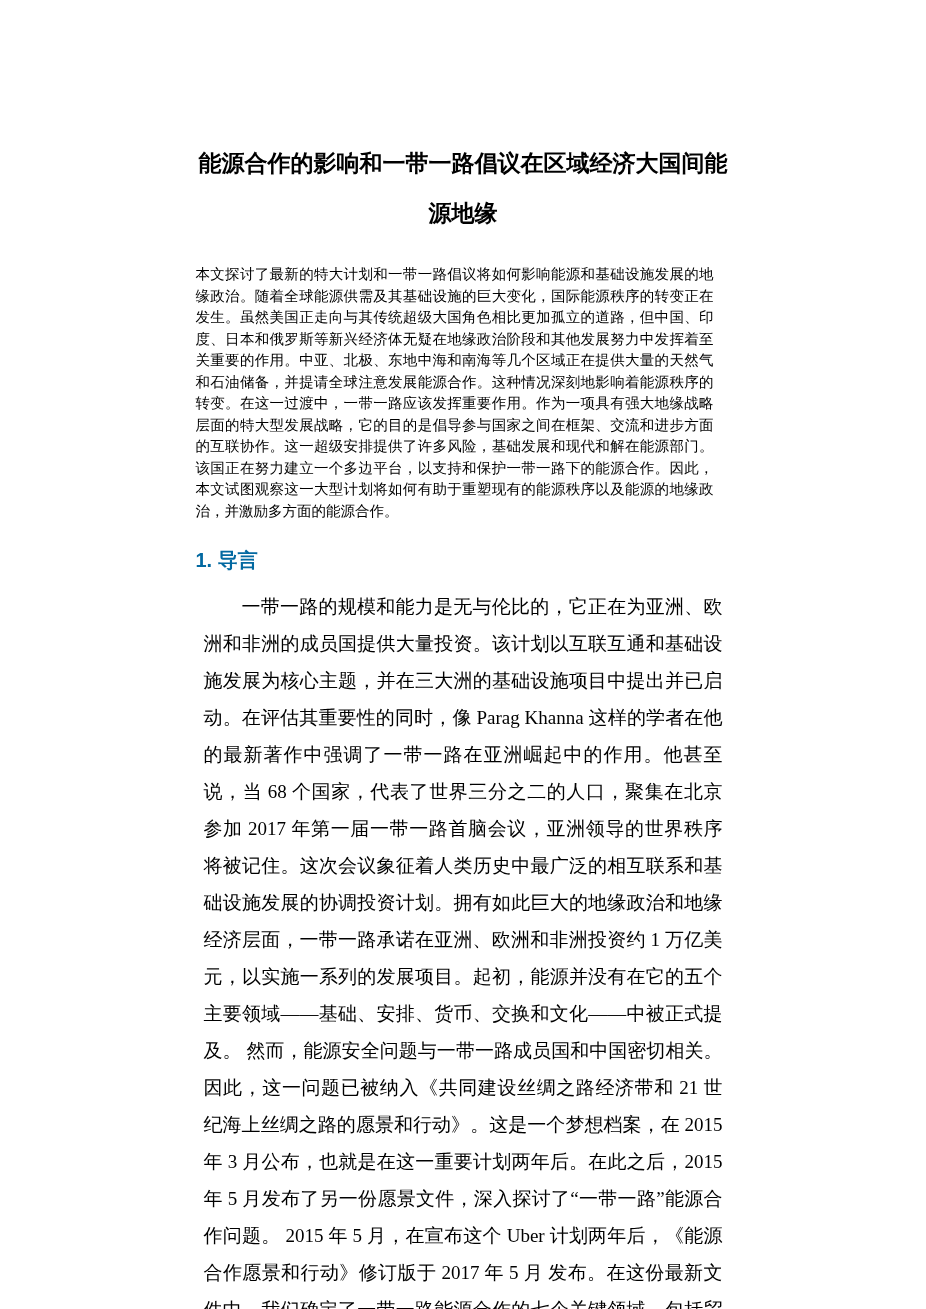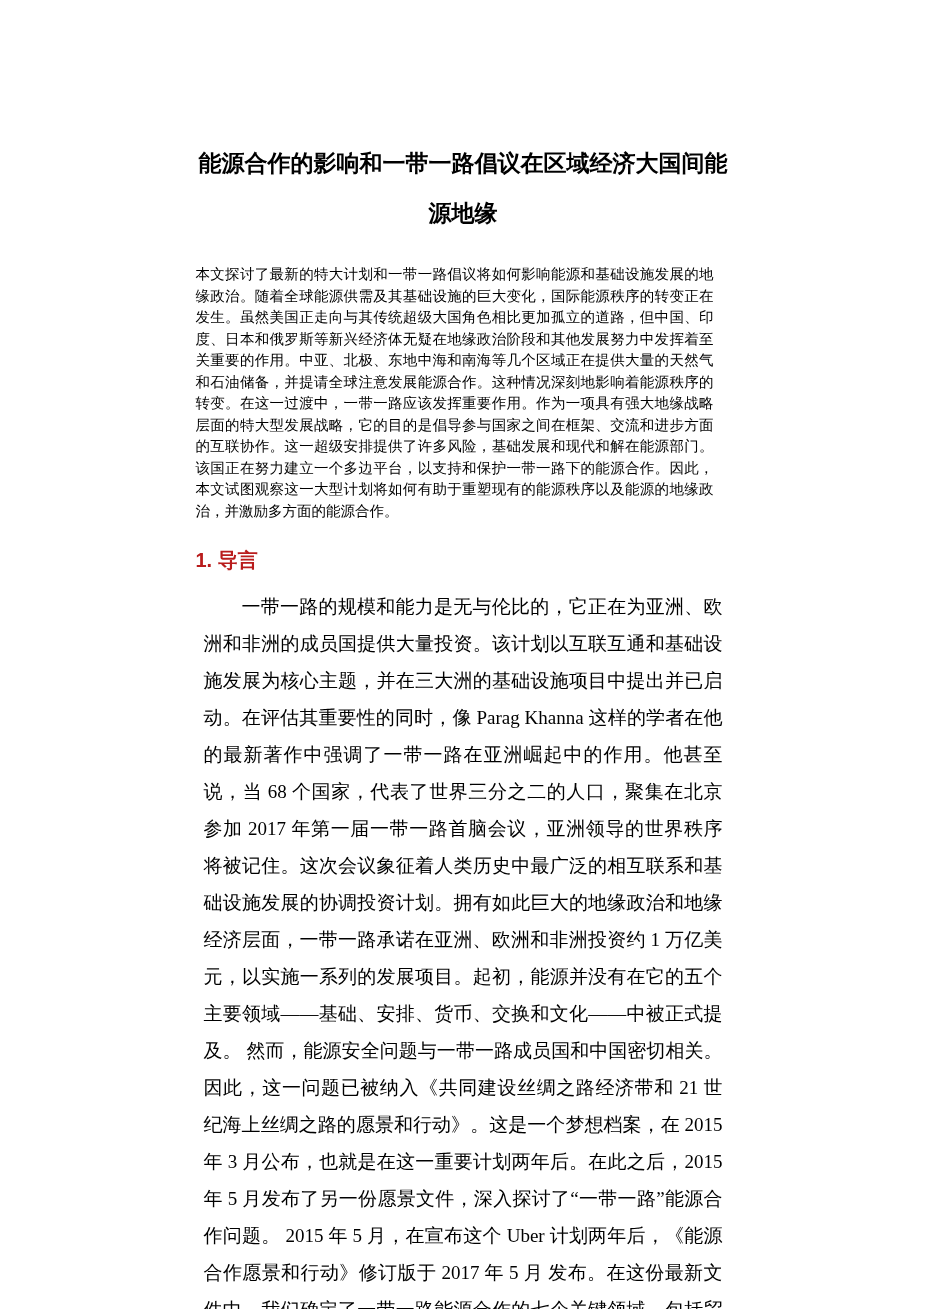--- a/index.html
+++ b/index.html
@@ -37,21 +37,21 @@
     font-size: 14.5px;
     line-height: 21.5px;
     color: #000000;
   }
   .section-heading {
     margin: 0 0 14px 0;
     font-family: "Liberation Sans", "DejaVu Sans", sans-serif;
     font-weight: bold;
     font-size: 20px;
     line-height: 28px;
-    color: #b91c1c;
+    color: #0369a1;
   }
   .body-text {
     margin: 8px;
     text-align: justify;
     text-indent: 2em;
     font-family: "Liberation Serif", "DejaVu Serif", serif;
     font-size: 19px;
     line-height: 37px;
     color: #000000;
   }

